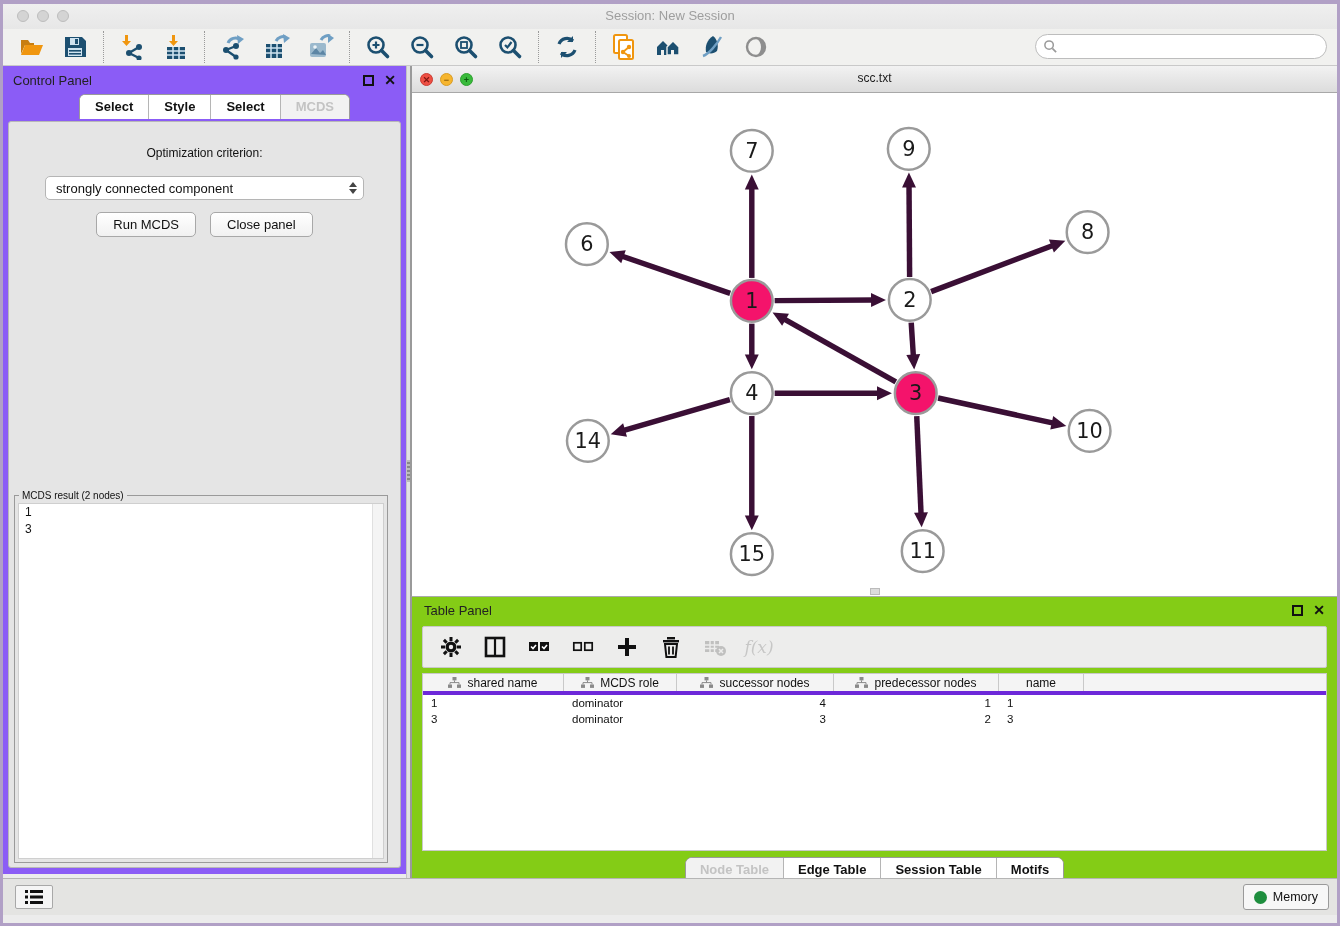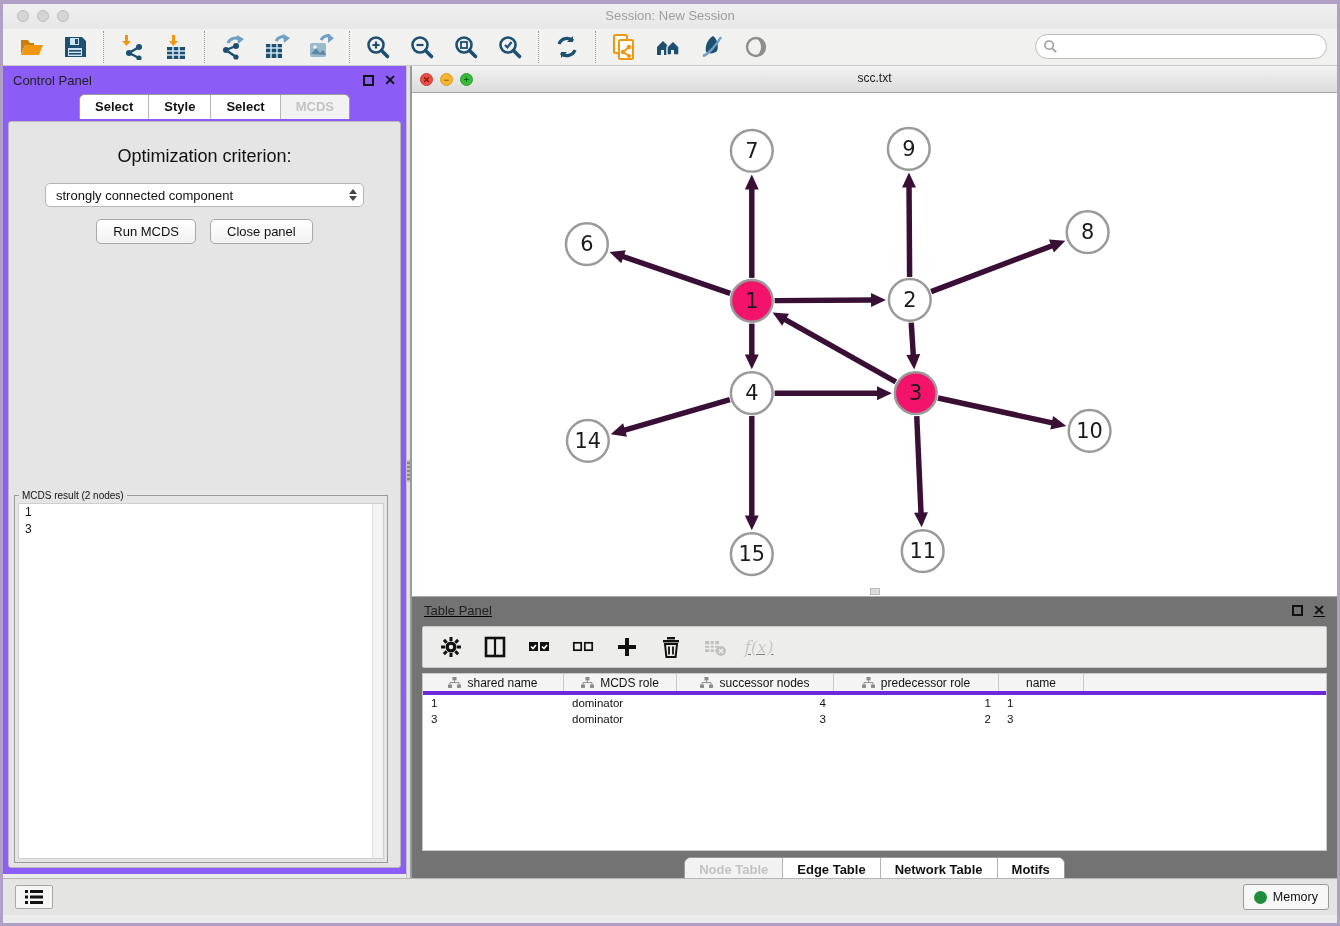--- a/index.html
+++ b/index.html
@@ -33,21 +33,21 @@
   .cp-header { height:28px; display:flex; align-items:center; padding:0 10px; }
   .panel-title { font-size:13px; color:#222; flex:1; }
   .win-btns { display:flex; gap:10px; align-items:center; }
   .float-btn { width:11px; height:11px; border:2px solid #111; background:transparent; cursor:pointer; }
   .close-btn { font-size:14px; font-weight:bold; color:#111; cursor:pointer; line-height:11px; }
   .cp-tabs { position:relative; margin-left:76px; z-index:2; display:inline-flex; border:1px solid #9a9a9a; border-bottom:none; border-radius:6px 6px 0 0; overflow:hidden; background:#fff; }
   .tab { padding:4px 15px 5px; font-size:13px; font-weight:bold; color:#111; background:#fff; border-right:1px solid #b5b5b5; cursor:pointer; white-space:nowrap; }
   .tab:last-child { border-right:none; }
   .tab.active { background:#f2f2f2; color:#c3c3c3; font-weight:bold; cursor:default; }
   .cp-body { position:absolute; left:5px; right:5px; top:55px; bottom:6px; background:#e5e5e5; border:1px solid #b8b8b8; border-radius:3px; }
-  .opt-label { text-align:center; margin-top:24px; font-size:18px; color:#111; }
+  .opt-label { text-align:center; margin-top:24px; font-size:12px; color:#111; }
   .select-row { margin:16px 36px 0; }
   .mac-select { display:flex; align-items:center; height:24px; background:#fff; border:1px solid #b5b5b5; border-radius:5px; padding:0 6px 0 10px; font-size:13px; color:#111; cursor:pointer; }
   .mac-select .sel-text { flex:1; }
   .stepper { display:flex; flex-direction:column; gap:2px; align-items:center; }
   .stepper i { width:0; height:0; border-left:4px solid transparent; border-right:4px solid transparent; }
   .stepper .up { border-bottom:5px solid #444; }
   .stepper .down { border-top:5px solid #444; }
   .btn-row { display:flex; justify-content:center; gap:14px; margin-top:12px; }
   .push-btn { background:linear-gradient(#fff,#f1f1f1); border:1px solid #a8a8a8; border-radius:5px; padding:4px 16px; font-size:13px; color:#111; cursor:pointer; }
   .result-fieldset { position:absolute; left:5px; right:12px; top:368px; bottom:4px; border:1px solid #9a9a9a; padding:0; background:#e5e5e5; }
@@ -63,21 +63,21 @@
   .nw-tl { width:13px; height:13px; border-radius:50%; font-size:9px; font-weight:bold; display:flex; align-items:center; justify-content:center; cursor:pointer; }
   .nw-tl.red { background:#ee4f43; border:1px solid #ca3b32; color:#7d1510; }
   .nw-tl.yellow { background:#f6b52e; border:1px solid #d99c23; color:#8a5d07; }
   .nw-tl.green { background:#39ba3b; border:1px solid #2da02f; color:#0d5c10; }
   .nw-title { position:absolute; left:0; right:0; top:5px; text-align:center; font-size:12px; color:#1a1a1a; }
   .nw-canvas { position:absolute; left:0; right:0; top:27px; bottom:0; background:#fff; }
   .nw-canvas svg { width:100%; height:100%; display:block; }
   .resize-nub { position:absolute; left:calc(50% - 5px); bottom:1px; width:10px; height:7px; background:#dcdcdc; border:1px solid #bbb; }
 
   
-  .table-panel { position:absolute; left:0; right:0; top:530px; bottom:0; background:#737373; border-top:1px solid #aaa; border-left:1px solid #9a9a9a;text-decoration:underline; }
+  .table-panel { position:absolute; left:0; right:0; top:530px; bottom:0; background:#84cc16; border-top:1px solid #aaa; border-left:1px solid #9a9a9a; }
   .tp-header { height:27px; display:flex; align-items:center; padding:0 12px; }
   .tp-toolbar { margin:2px 10px 0; height:42px; background:#ededec; border:1px solid #c9c9c9; border-radius:2px; display:flex; align-items:center; gap:20px; padding:0 16px; }
   .tt-icon { width:24px; height:24px; display:flex; align-items:center; justify-content:center; cursor:pointer; }
   .tt-icon.disabled { cursor:default; opacity:.45; }
   .fx { font-family:"DejaVu Serif",serif; font-style:italic; font-size:17px; color:#9a9a9a; }
   .tp-table { position:absolute; left:10px; right:10px; top:76px; height:178px; background:#fff; border:1px solid #c9c9c9; overflow:hidden; }
   .thead { display:flex; height:21px; background:#f4f4f4; border-bottom:4px solid #6d28d9; }
   .th { display:flex; align-items:center; justify-content:center; gap:6px; font-size:12px; color:#111; border-right:1px solid #c9c9c9; }
   .trow { display:flex; height:16px; }
   .td { font-size:11.5px; color:#111; line-height:16px; padding:0 8px; white-space:nowrap; overflow:hidden; }
@@ -478,21 +478,21 @@
                 <span class="col-icon">
                   <svg width="13" height="12" viewBox="0 0 13 12">
                     <g fill="#8a8a8a">
                       <rect x="4.5" y="0" width="4" height="3.4"></rect>
                       <rect x="0" y="7.5" width="4" height="3.4"></rect>
                       <rect x="9" y="7.5" width="4" height="3.4"></rect>
                     </g>
                     <path d="M6.5 3.4v2.2M2 7.5V5.6h9v1.9" stroke="#8a8a8a" fill="none"></path>
                   </svg>
                 </span>
-                <span>predecessor role</span>
+                <span>predecessor nodes</span>
               </div>
               <div class="th" style="width: 85px;">
                 <span>name</span>
               </div>
             </div>
           <div id="table-body">
               <div class="trow">
                 <div class="td" style="width: 141px; text-align: left;">1</div>
                 <div class="td" style="width: 113px; text-align: left;">dominator</div>
                 <div class="td" style="width: 157px; text-align: right;">4</div>
@@ -505,21 +505,21 @@
                 <div class="td" style="width: 157px; text-align: right;">3</div>
                 <div class="td" style="width: 165px; text-align: right;">2</div>
                 <div class="td" style="width: 85px; text-align: left;">3</div>
               </div>
             </div>
         </div>
         <div class="tp-tabs-wrap">
           <div class="tp-tabs" id="tp-tabs">
               <div class="tab active">Node Table</div>
               <div class="tab">Edge Table</div>
-              <div class="tab">Network Table</div>
+              <div class="tab">Session Table</div>
               <div class="tab">Motifs</div>
             </div>
         </div>
       </div>
     </div>
   </div>
 
   <div class="statusbar">
     <span class="list-btn">
       <svg width="20" height="16" viewBox="0 0 20 16">

